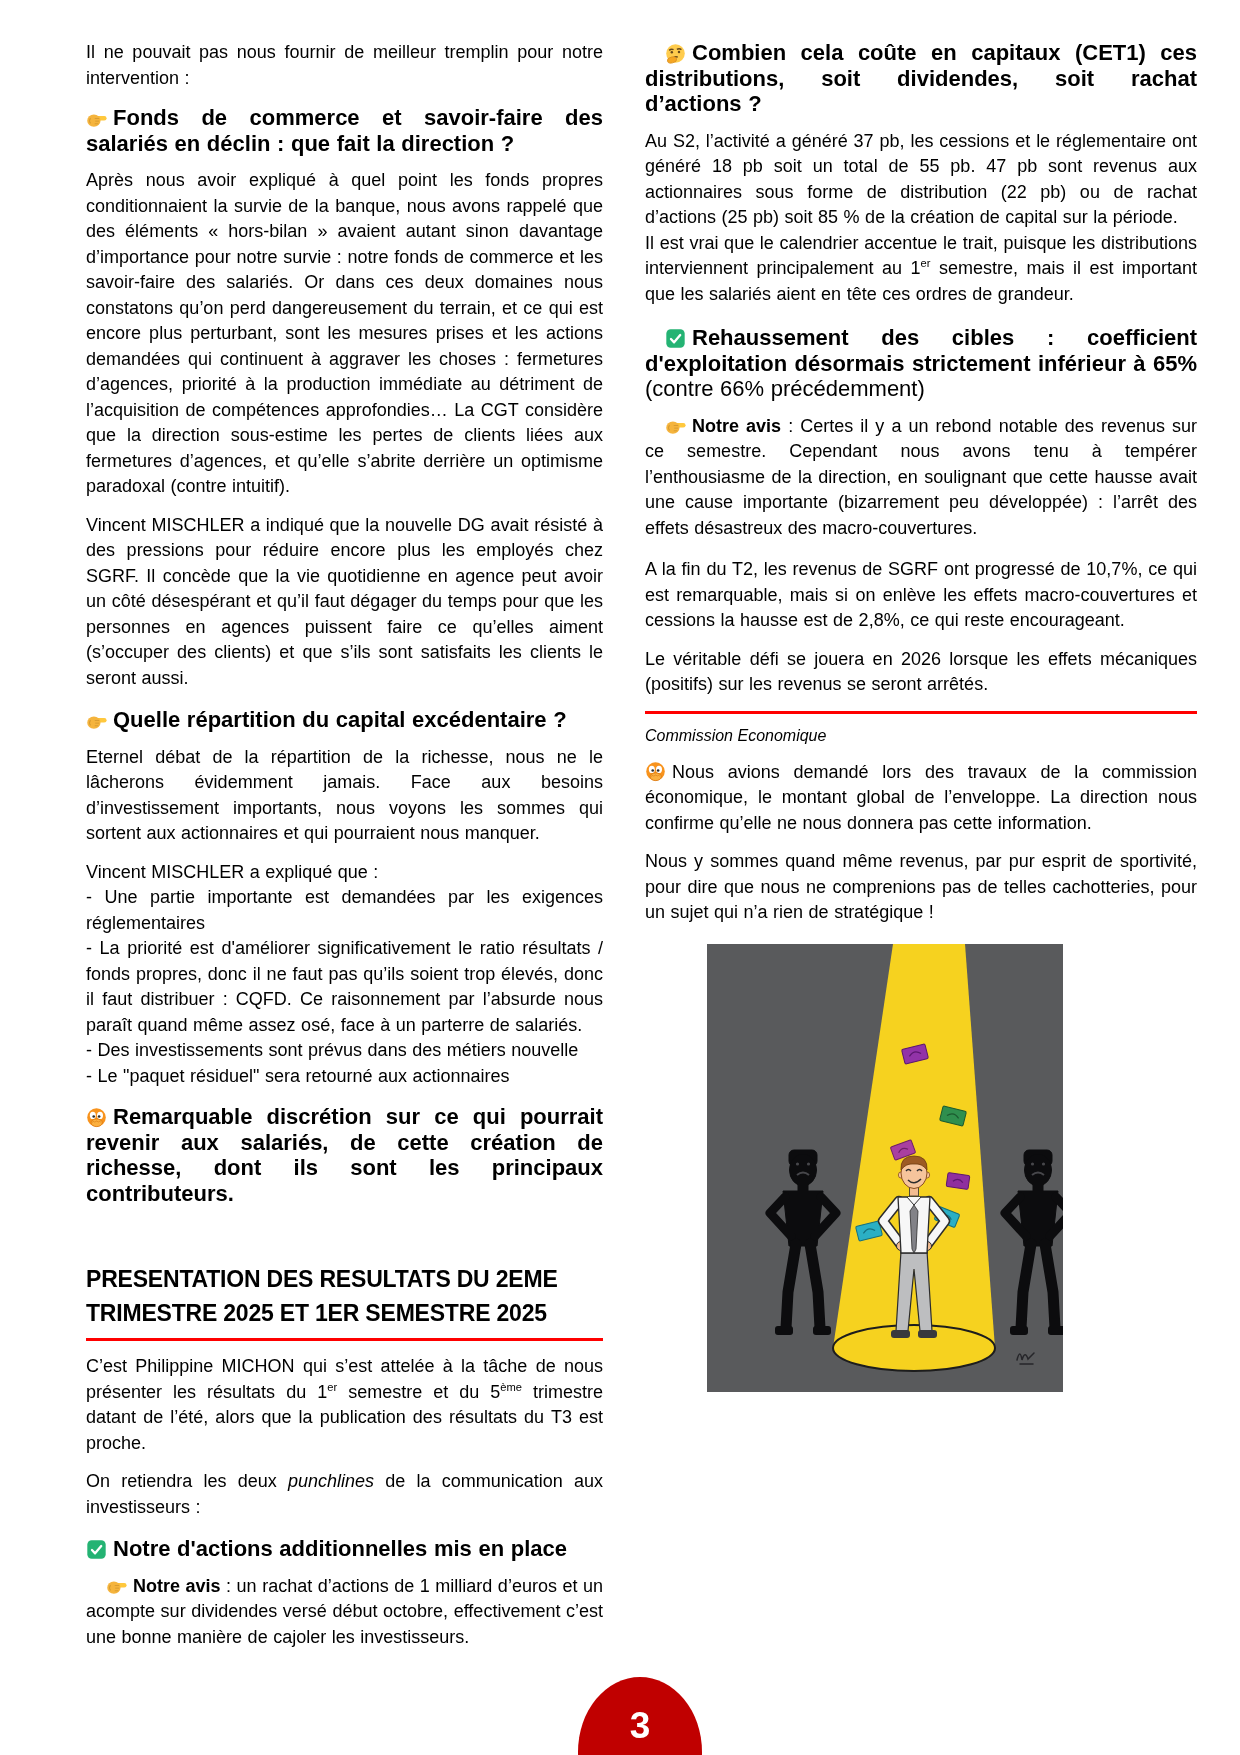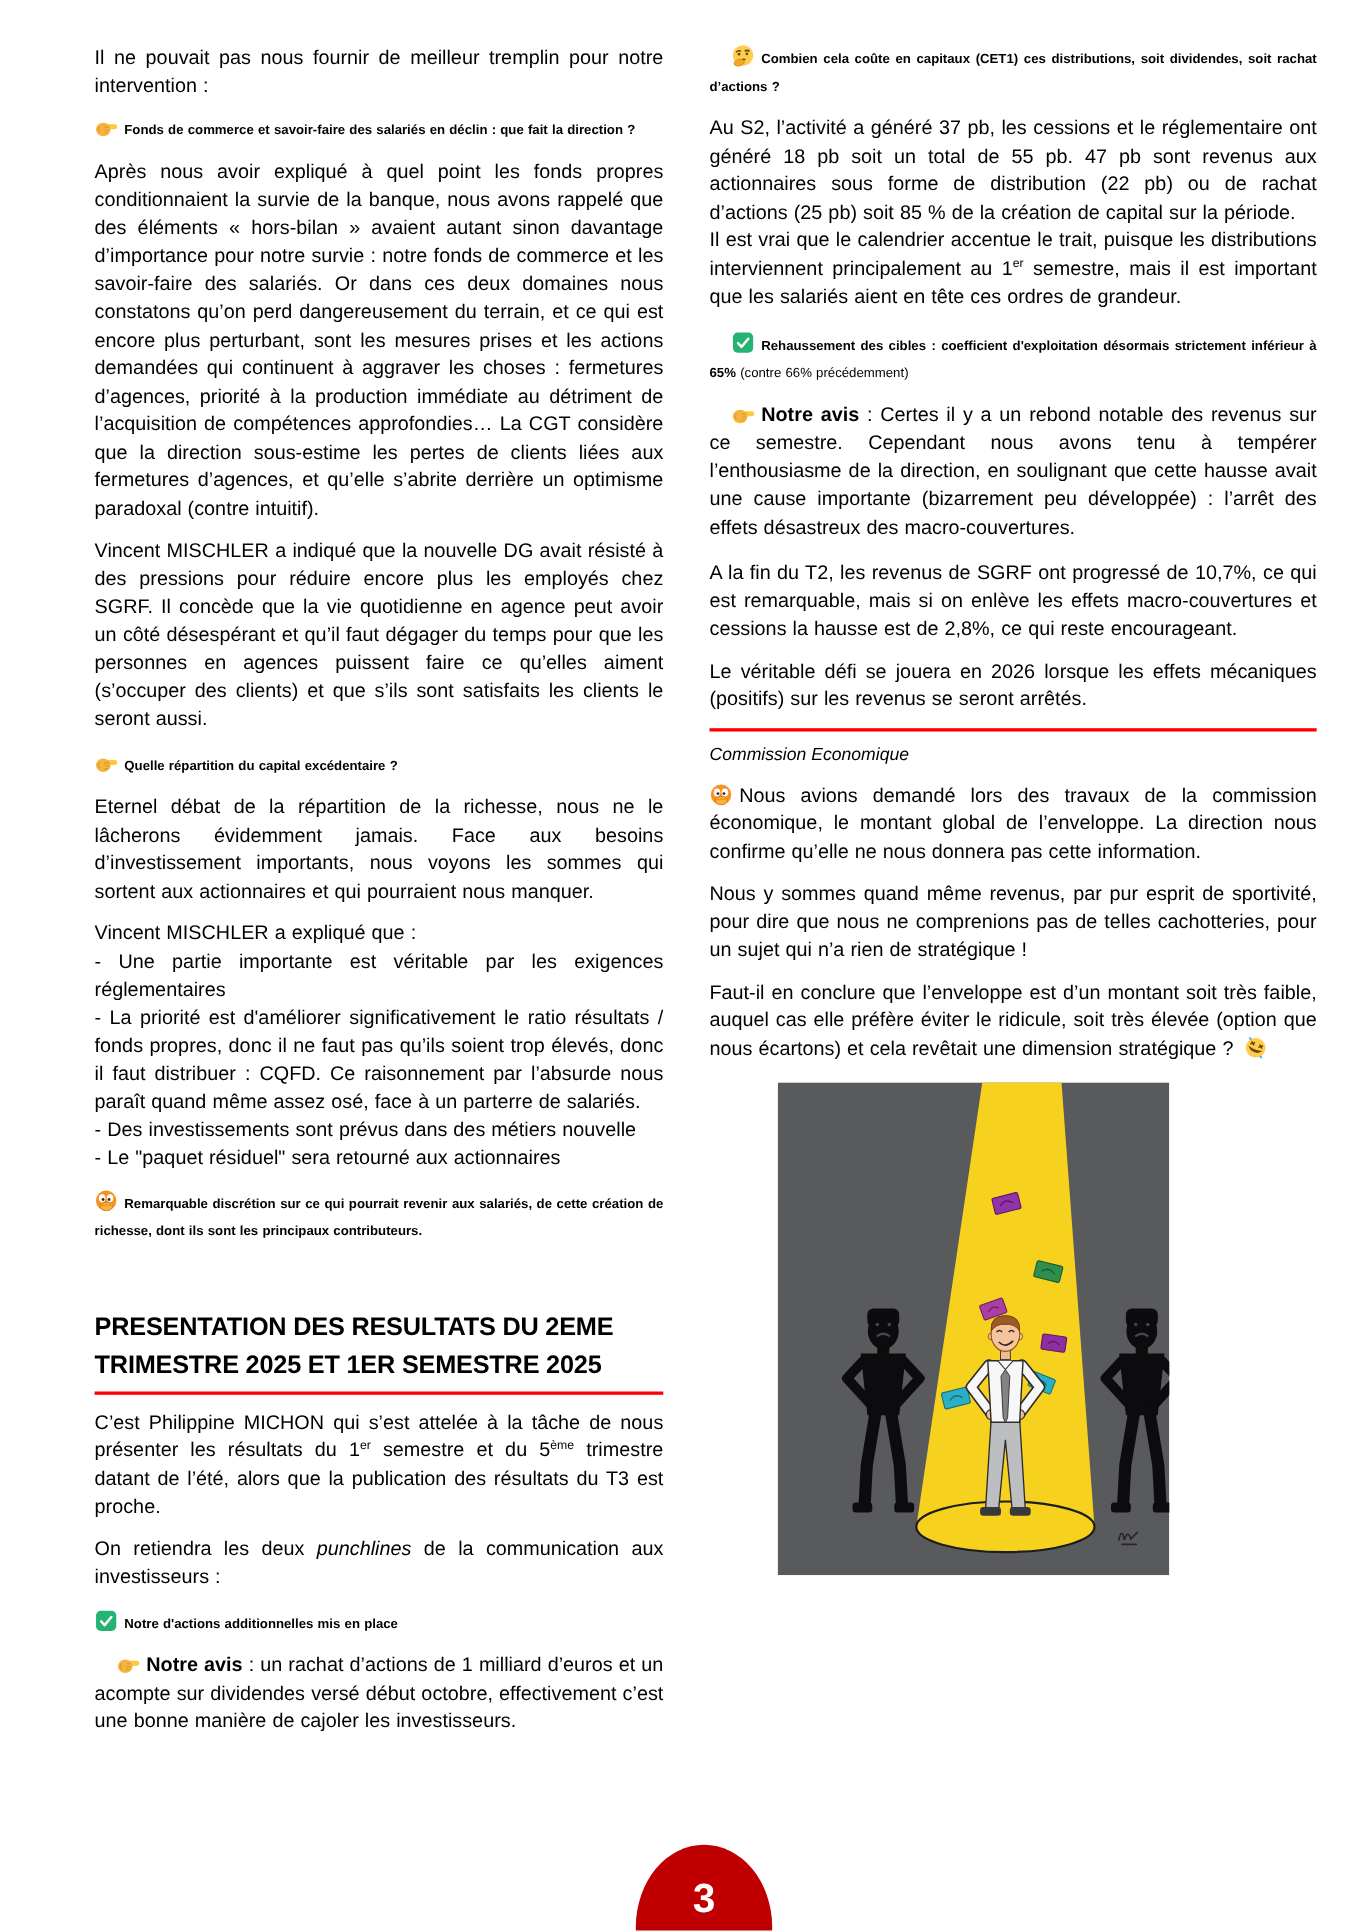--- a/index.html
+++ b/index.html
@@ -14,21 +14,21 @@
   }
   .col{display:block;}
   .col-left{width:517px;flex:0 0 517px;}
   .col-right{width:552px;flex:0 0 552px;}
   .p{
     font-size:18px;line-height:25.5px;text-align:justify;margin:0 0 13px 0;
     word-spacing:0.5px;
   }
   .tight{margin-bottom:0;}
   .h-bold{
-    font-size:12px;line-height:25.5px;font-weight:bold;text-align:justify;
+    font-size:22px;line-height:25.5px;font-weight:bold;text-align:justify;
     margin:14px 0 12px 0;word-spacing:0.5px;
   }
   .indent{text-indent:20px;}
   .callout{margin-top:15px;}
   .section-title{
     font-size:23px;line-height:34px;font-weight:bold;letter-spacing:-0.2px;
     margin:56px 0 0 0;
   }
   .rule{height:3px;background:#ff0000;margin:8px 0 13px 0;}
   .subtitle{font-style:italic;font-size:16px;margin:0 0 15px 0;}
@@ -111,21 +111,21 @@
 
     <div class="h-bold" style="margin-top:16px">
       <svg class="icn" viewBox="0 0 24 24">
           <use href="#i-finger"></use>
         </svg><span>Quelle répartition du capital excédentaire&nbsp;?</span>
     </div>
 
     <p class="p">Eternel débat de la répartition de la richesse, nous ne le lâcherons évidemment jamais. Face aux besoins d’investissement importants, nous voyons les sommes qui sortent aux actionnaires et qui pourraient nous manquer.</p>
 
     <p class="p tight">Vincent MISCHLER a expliqué que&nbsp;:</p>
-    <p class="p tight">- Une partie importante est véritable par les exigences réglementaires</p>
+    <p class="p tight">- Une partie importante est demandées par les exigences réglementaires</p>
     <p class="p tight">- La priorité est d'améliorer significativement le ratio résultats / fonds propres, donc il ne faut pas qu’ils soient trop élevés, donc il faut distribuer&nbsp;: CQFD. Ce raisonnement par l’absurde nous paraît quand même assez osé, face à un parterre de salariés.</p>
     <p class="p tight">- Des investissements sont prévus dans des métiers nouvelle</p>
     <p class="p">- Le "paquet résiduel" sera retourné aux actionnaires</p>
 
     <div class="h-bold callout">
       <svg class="icn" viewBox="0 0 24 24">
           <use href="#i-hand-mouth"></use>
         </svg><span>Remarquable discrétion sur ce qui pourrait revenir aux salariés, de cette création de richesse, dont ils sont les principaux contributeurs.</span>
     </div>
 
@@ -182,25 +182,20 @@
     <p class="subtitle">Commission Economique</p>
 
     <p class="p">
       <svg class="icn" viewBox="0 0 24 24">
           <use href="#i-hand-mouth"></use>
         </svg><span>Nous avions demandé lors des travaux de la commission économique, le montant global de l’enveloppe. La direction nous confirme qu’elle ne nous donnera pas cette information.</span>
     </p>
 
     <p class="p">Nous y sommes quand même revenus, par pur esprit de sportivité, pour dire que nous ne comprenions pas de telles cachotteries, pour un sujet qui n’a rien de stratégique&nbsp;!</p>
 
-    <p class="p"><span>Faut-il en conclure que l’enveloppe est d’un montant soit très faible, auquel cas elle préfère éviter le ridicule, soit très élevée (option que nous écartons) et cela revêtait une dimension stratégique&nbsp;?</span>
-      <svg class="icn icn-inline" viewBox="0 0 24 24">
-          <use href="#i-rofl"></use>
-        </svg>
-    </p>
 
     <figure class="cartoon" style="margin-top:18px;margin-bottom:0;">
       <svg viewBox="0 0 356 448" width="356" height="448" role="img" aria-label="Homme souriant sous un projecteur jaune recevant des billets qui tombent, entouré de deux silhouettes noires mécontentes, les mains sur les hanches">
         <rect width="356" height="448" fill="#595a5c"></rect>
         <polygon points="186,0 258,0 288,404 126,404" fill="#F6D21F"></polygon>
         <ellipse cx="207" cy="404" rx="81" ry="23" fill="#F6D21F" stroke="#1d1d1d" stroke-width="2"></ellipse>
 
         <g transform="translate(96,310)" fill="#0c0c0e" stroke="#0c0c0e">
           <rect x="-14" y="-104" width="28" height="16" rx="5"></rect>
           <ellipse cx="0" cy="-84" rx="13.5" ry="16"></ellipse>

